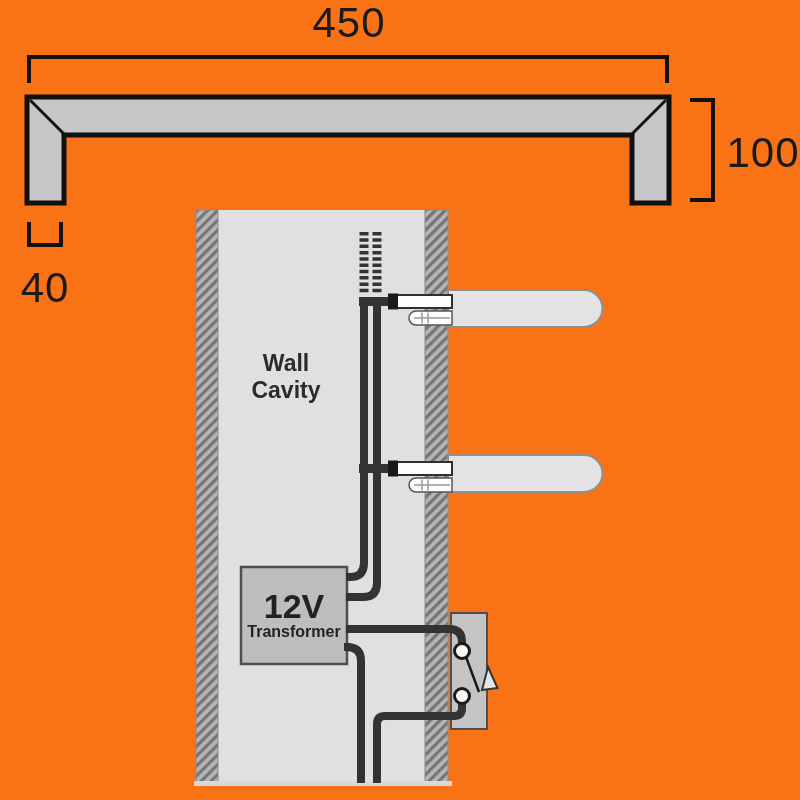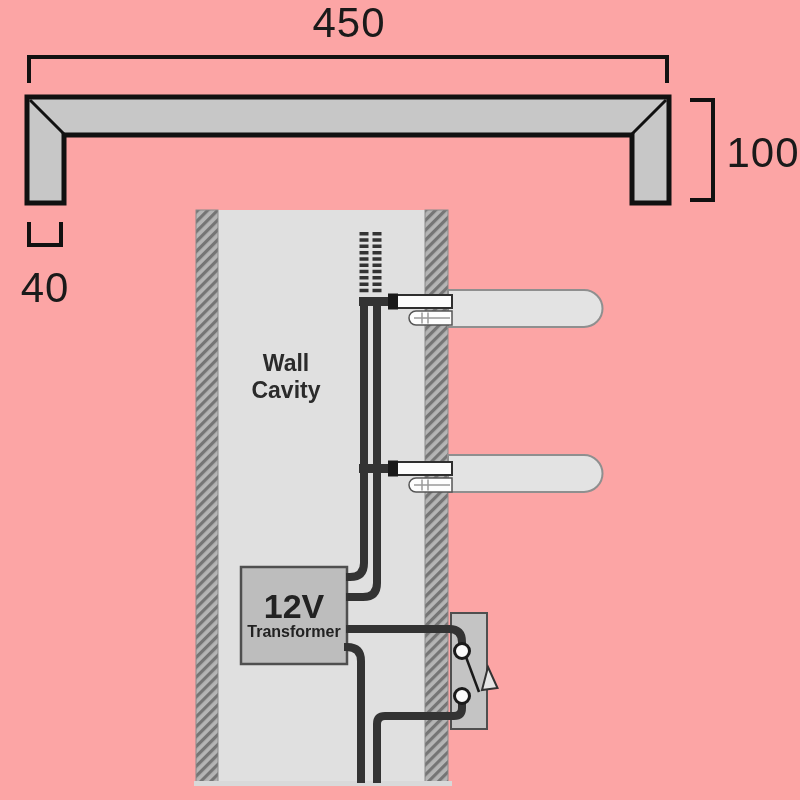--- a/index.html
+++ b/index.html
@@ -1,16 +1,16 @@
 <!DOCTYPE html>
 <html><head>
 <meta charset="utf-8">
 <style>
   html,body{margin:0;padding:0;background:#ffffff;}
-  .stage{position:relative;width:800px;height:800px;background:#fca5a5;overflow:hidden;
+  .stage{position:relative;width:800px;height:800px;background:#f97316;overflow:hidden;
          font-family:"Liberation Sans", sans-serif;}
   svg{display:block;}
   text{fill:#1a1a1a;}
   .dim-text{font-size:42px;font-weight:400;letter-spacing:1px;}
   .wall-label{font-size:23px;font-weight:700;fill:#2b2b2b;}
   .tx-volt{font-size:34px;font-weight:700;fill:#222;}
   .tx-name{font-size:16px;font-weight:700;fill:#222;}
 </style>
 </head>
 <body>

